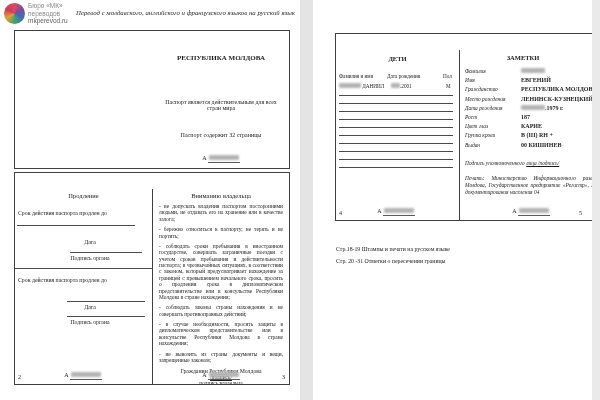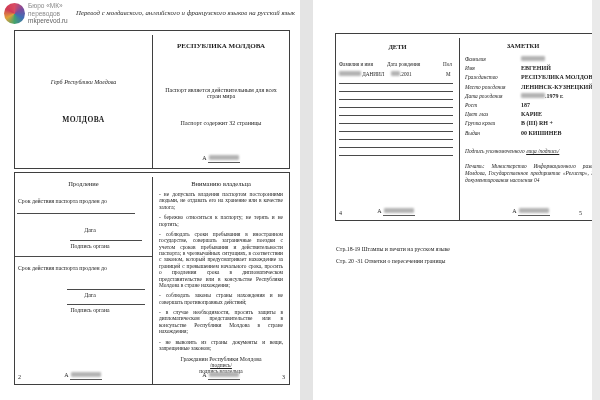--- a/index.html
+++ b/index.html
@@ -16,21 +16,21 @@
   
   .logo-icon{position:absolute;left:4px;top:3px;width:21px;height:21px;border-radius:50%;
      background:conic-gradient(#d94b63,#7a4b9e,#3f6fb5,#44a36c,#e0a13a,#cf3b55,#d94b63);
      filter:blur(0.5px);}
   .logo-text{position:absolute;left:28px;top:2px;font-family:"Liberation Sans",sans-serif;
      font-size:6.5px;line-height:7.5px;color:#8a8a8a;}
   .logo-text .domain{color:#606060;}
   .tagline{position:absolute;left:76px;top:9px;font-size:6.8px;font-style:italic;color:#2a2a2a;}
   
   .box{position:absolute;border:1px solid #3f3f3f;background:#fff;}
-  .col{position:absolute;top:4px;bottom:0;}
+  .col{position:absolute;top:16px;bottom:0;}
   .colline{border-right:1px solid #3f3f3f;}
   .hline{position:absolute;border-top:1px solid #4a4a4a;height:0;}
   .blur{display:inline-block;background:#b3b3b3;filter:blur(1.1px);height:5px;
         border-radius:1px;vertical-align:0px;}
   .w30{width:30px;} .w24{width:24px;} .w22{width:22px;} .w9{width:9px;}
   .su{display:inline-block;border-bottom:1px solid #5a5a5a;padding:0 1px 1px 1px;line-height:5px;}
   .serial{font-size:6px;}
   .pgno{font-size:6px;}
   .f6{font-size:6px;} .f58{font-size:5.8px;} .f54{font-size:5.4px;} .f52{font-size:5.2px;}
   .t7{font-size:7px;} .t65{font-size:6.5px;}
@@ -52,24 +52,20 @@
 
   <span class="logo-icon"></span>
   <div class="logo-text">
     <div>Бюро «МК»</div>
     <div>переводов</div>
     <div class="domain">mkperevod.ru</div>
   </div>
   <div class="tagline">Перевод с молдавского, английского и французского языков на русский язык</div>
 
   <div class="box" style="left:14px;top:30px;width:274px;height:137px;">
-    <div class="col colline" style="left:0;width:137px;">
-      <div class="abs ctr it f6" style="left:0;right:0;top:44px;">Герб Республики Молдова</div>
-      <div class="abs ctr bd" style="left:0;right:0;top:80px;font-size:7.5px;letter-spacing:0.5px;">МОЛДОВА</div>
-    </div>
     <div class="col" style="left:138px;right:0;">
       <div class="abs ctr bd t7" style="left:0;right:0;top:7px;">РЕСПУБЛИКА МОЛДОВА</div>
       <div class="abs ctr f6" style="left:8px;right:8px;top:52px;">Паспорт является действительным для всех стран мира</div>
       <div class="abs ctr f6" style="left:8px;right:8px;top:85px;">Паспорт содержит 32 страницы</div>
       <div class="abs ctr serial" style="left:0;right:0;bottom:5px;">
         <span>A</span>
         <span class="su"><span class="blur w30"></span></span>
       </div>
     </div>
   </div>

